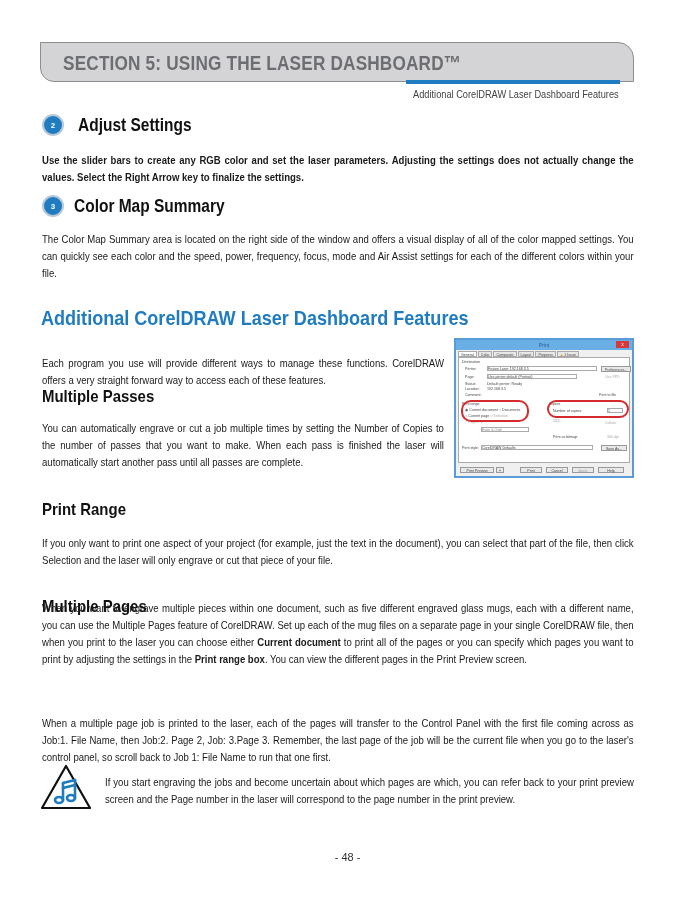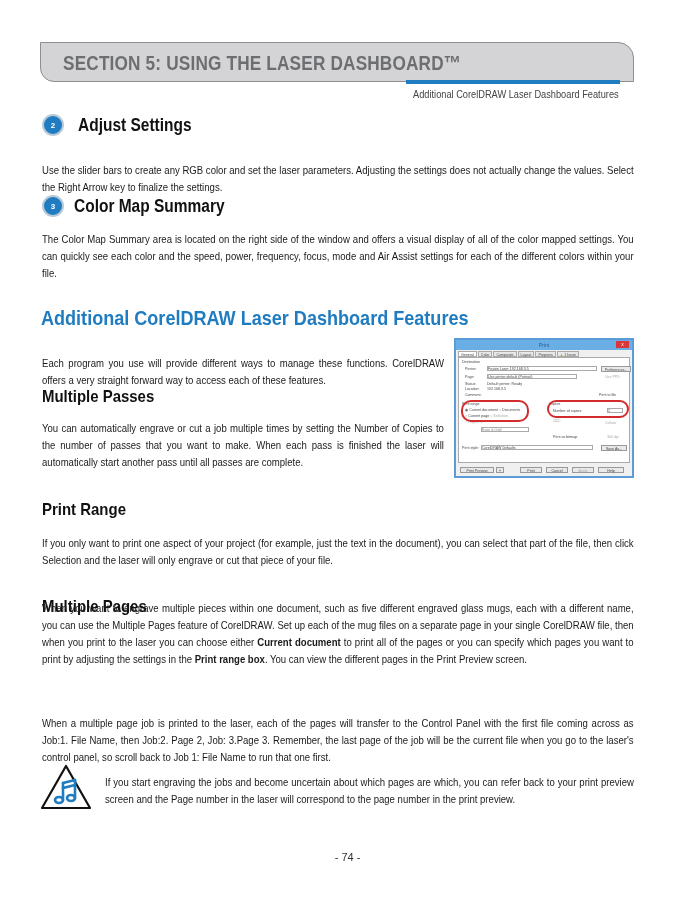--- a/index.html
+++ b/index.html
@@ -88,21 +88,21 @@
 
 <div class="banner"></div>
 <div class="banner-title">SECTION 5: USING THE LASER DASHBOARD™</div>
 <div class="banner-stripe"></div>
 <div class="banner-sub">Additional CorelDRAW Laser Dashboard Features</div>
 
 <div class="step" style="top:114px;">
   <div class="step-badge">2</div>
   <div class="step-title">Adjust Settings</div>
 </div>
-<div class="para" style="top:162px;">
+<div class="para" style="top:152px;font-weight:bold;">
   <span class="inner">Use the slider bars to create any RGB color and set the laser parameters. Adjusting the settings does not actually change the values. Select the Right Arrow key to finalize the settings.</span>
 </div>
 
 <div class="step" style="top:195px;">
   <div class="step-badge">3</div>
   <div class="step-title" style="margin-left:10px;">Color Map Summary</div>
 </div>
 <div class="para" style="top:231px;">
   <span class="inner">The Color Map Summary area is located on the right side of the window and offers a visual display of all of the color mapped settings. You can quickly see each color and the speed, power, frequency, focus, mode and Air Assist settings for each of the different colors within your file.</span>
 </div>
@@ -199,13 +199,13 @@
     <line x1="23" y1="36" x2="23" y2="19"></line>
     <line x1="35" y1="34" x2="35" y2="16"></line>
     <line x1="23" y1="19" x2="35" y2="16"></line>
     <line x1="23" y1="24" x2="35" y2="21"></line>
   </g>
 </svg>
 <div class="note-text">
   <span class="inner">If you start engraving the jobs and become uncertain about which pages are which, you can refer back to your print preview screen and the Page number in the laser will correspond to the page number in the print preview.</span>
 </div>
 
-<div class="page-num">- 74 -</div>
+<div class="page-num">- 48 -</div>
 
 </body></html>

